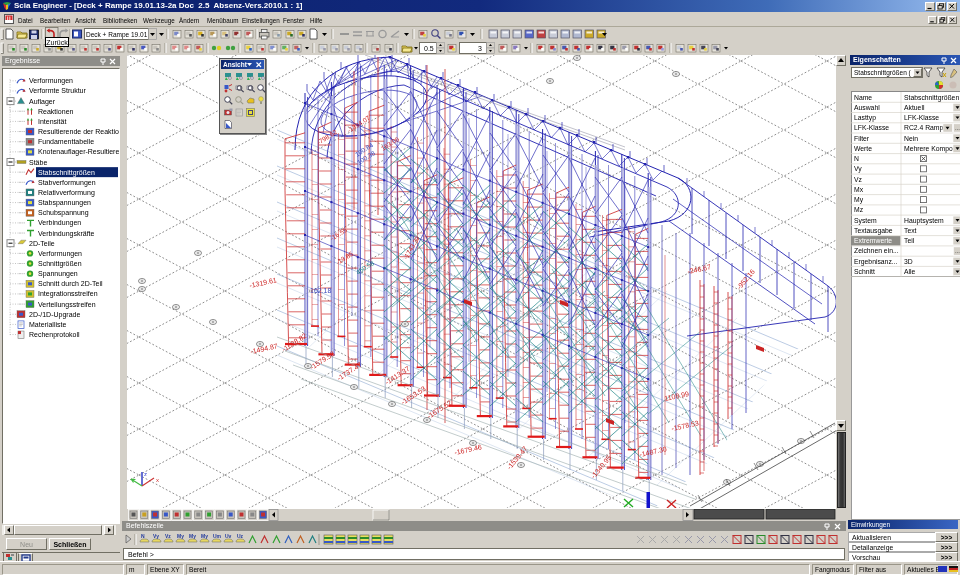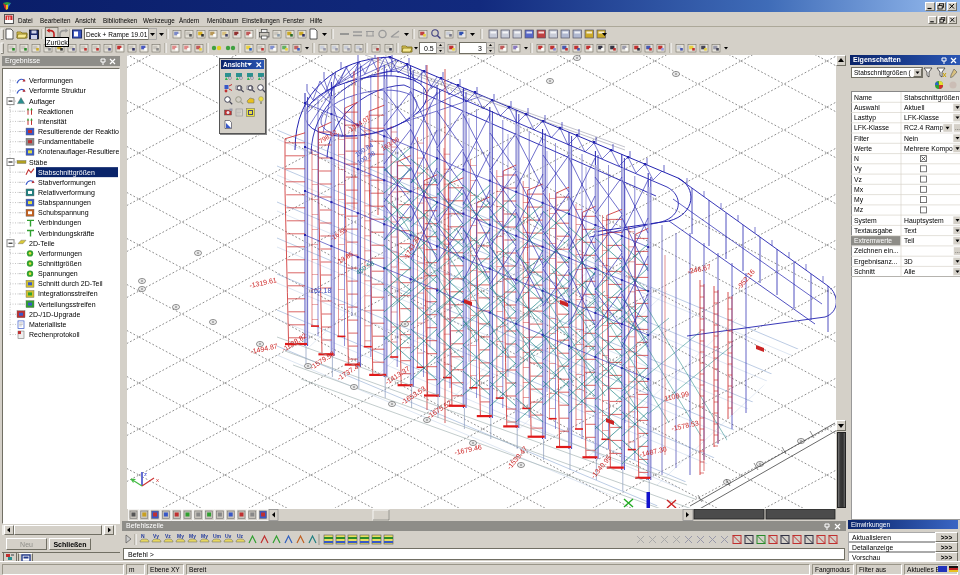--- a/index.html
+++ b/index.html
@@ -8,20 +8,21 @@
 .sunk{border:1px solid;border-color:#716f64 #fff #fff #716f64;}
 </style></head>
 <body>
 <div class="abs" style="left:0;top:0;width:960px;height:12px;background:linear-gradient(90deg,#0a1e69 0%,#122a7e 50%,#3f6cb8 80%,#96bbee 100%);">
 <svg class="abs" style="left:2px;top:1px" width="10" height="10" viewBox="0 0 10 10">
 <path d="M1 2 L4 4 L4 9 L2.5 7 Z" fill="#d42a2a"></path>
       <path d="M4 4 L6 2.5 L6 8 L4 9 Z" fill="#e8c020"></path>
 <path d="M6 2.5 L9 2 L6.5 6 L6 8 Z" fill="#2a7ad4"></path>
       <path d="M1 2 L5 1 L9 2 L6 3.5 L4 4 Z" fill="#30a040"></path>
 </svg>
+<span class="abs" style="left:14px;top:1px;color:#fff;font-size:8px;font-weight:bold;letter-spacing:0px;">Scia Engineer - [Deck + Rampe 19.01.13-2a Doc&nbsp; 2.5&nbsp; Absenz-Vers.2010.1 : 1]</span>
 <div class="abs btn3d" style="left:925px;top:2px;width:10px;height:9px;"><svg width="8" height="7">
         <line x1="1.5" y1="5.5" x2="5.5" y2="5.5" stroke="#000" stroke-width="1.2"></line>
       </svg></div>
 <div class="abs btn3d" style="left:936px;top:2px;width:10px;height:9px;"><svg width="8" height="7" viewBox="0 0 8 7">
         <rect x="2.4" y="0.8" width="4.2" height="3.4" fill="none" stroke="#000" stroke-width="0.8"></rect>
         <rect x="1" y="2.6" width="4.2" height="3.4" fill="#d4d0c8" stroke="#000" stroke-width="0.8"></rect>
       </svg></div>
 <div class="abs btn3d" style="left:947px;top:2px;width:10px;height:9px;"><svg width="8" height="7">
         <path d="M1.5 1 l4.5 4.5 M6 1 l-4.5 4.5" stroke="#000" stroke-width="1"></path>
       </svg></div>

